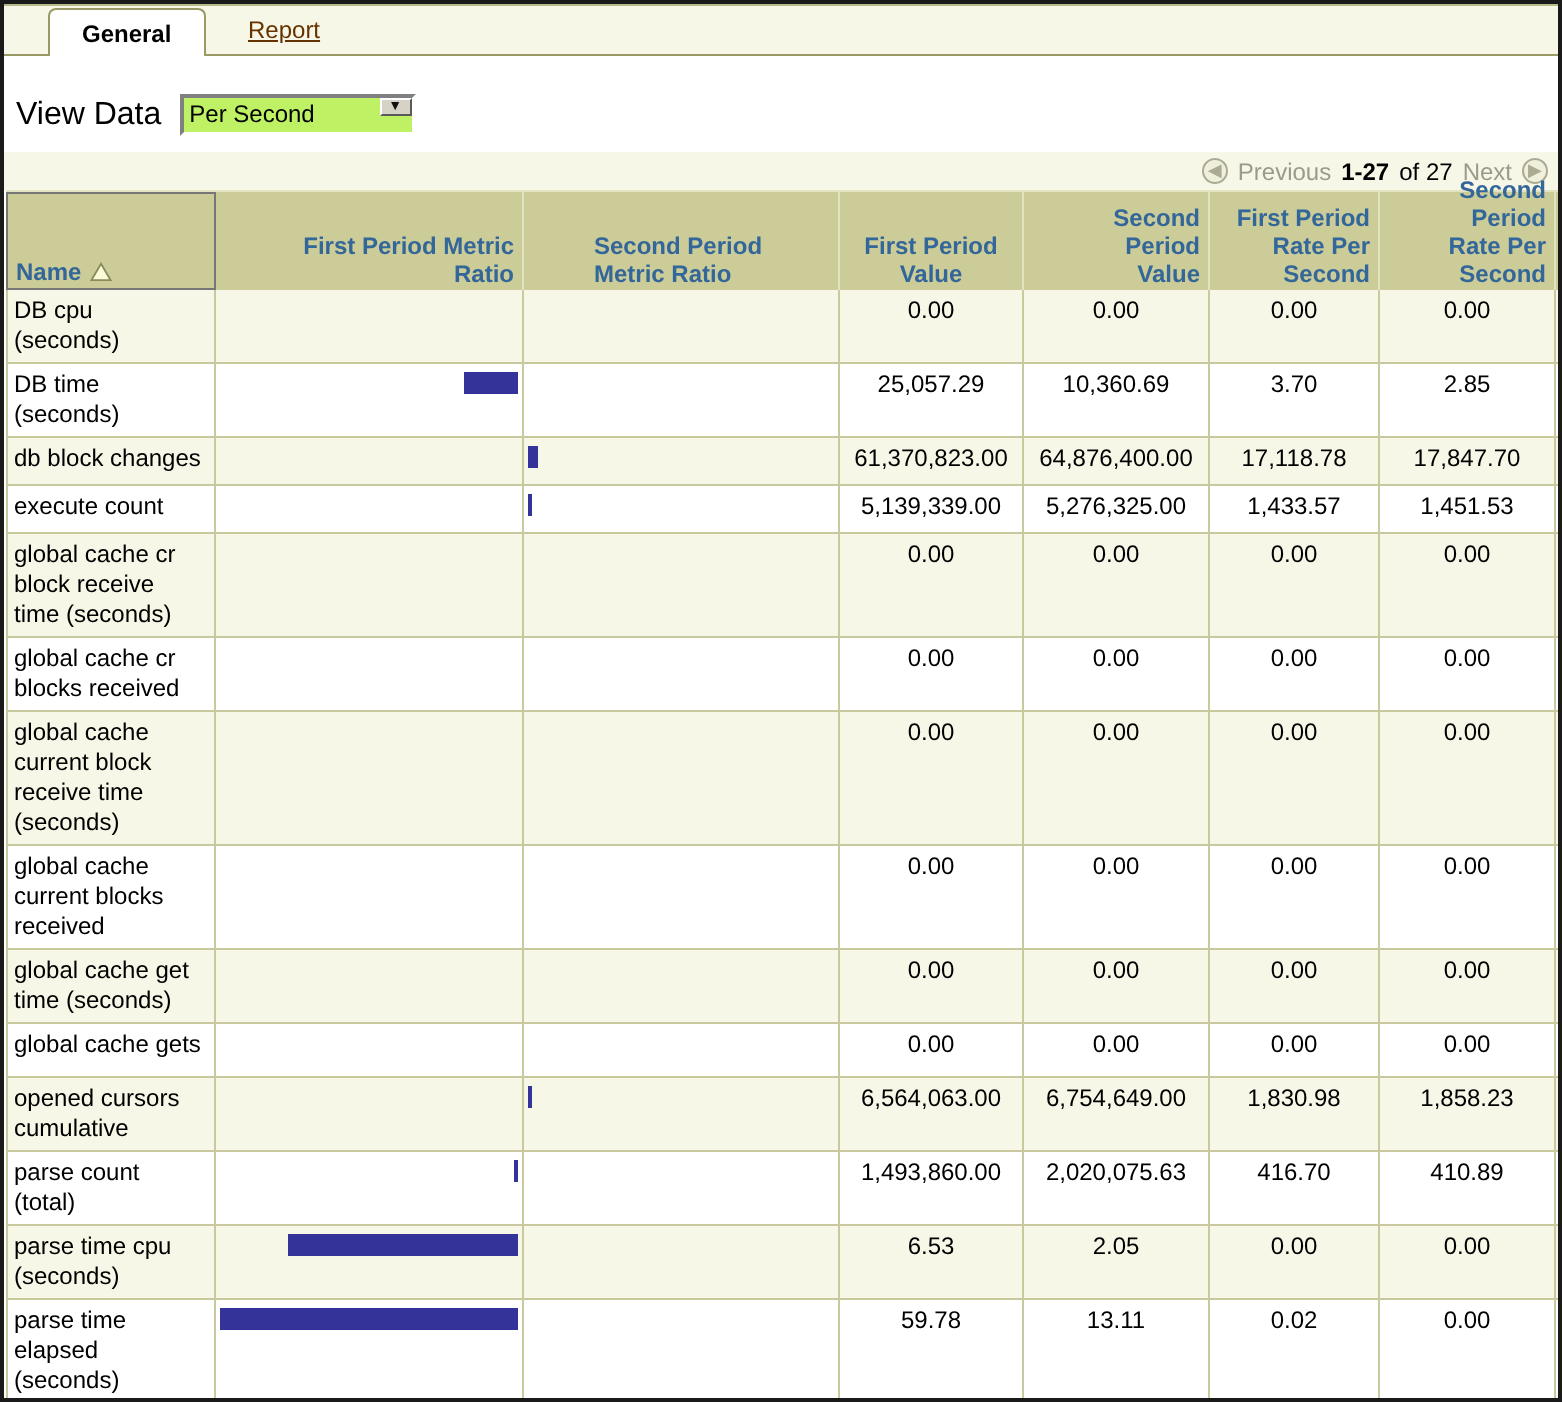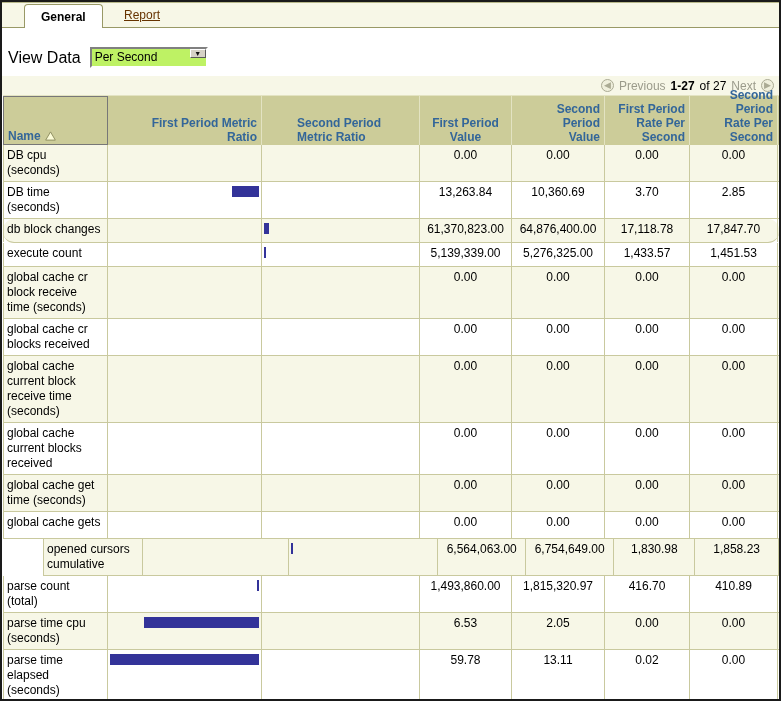--- a/index.html
+++ b/index.html
@@ -55,25 +55,25 @@
   .tr{display:flex; border-bottom:1px solid var(--grid); background:#fff;}
   .tr.alt{background:var(--beige);}
   .td{border-right:1px solid var(--grid); padding:3px 4px; line-height:15px; color:#000;}
   .td.name{width:105px; padding:3px 6px 3px 3px; border-left:1px solid var(--grid);}
   .td.ratio1{width:154px; padding:4px 2px 3px 2px; display:flex; justify-content:flex-end; align-items:flex-start;}
   .td.ratio2{width:158px; padding:4px 2px 3px 2px; display:flex; justify-content:flex-start; align-items:flex-start;}
   .td.num{text-align:center;}
   .td.v0{width:92px;} .td.v1{width:93px;} .td.v2{width:85px;} .td.v3{width:88px;}
   .bar{height:11px; background:var(--bar);}
   .tr:nth-child(1){min-height:36px;} .tr:nth-child(2){min-height:33px;}
-  .tr:nth-child(3){min-height:24px;border-radius:11px;} .tr:nth-child(4){min-height:24px;}
+  .tr:nth-child(3){min-height:24px;} .tr:nth-child(4){min-height:24px;}
   .tr:nth-child(5){min-height:50px;} .tr:nth-child(6){min-height:34px;}
   .tr:nth-child(7){min-height:66px;} .tr:nth-child(8){min-height:50px;}
   .tr:nth-child(9){min-height:35px;} .tr:nth-child(10){min-height:27px;}
-  .tr:nth-child(11){min-height:34px;margin-left:40px;} .tr:nth-child(12){min-height:35px;}
+  .tr:nth-child(11){min-height:34px;} .tr:nth-child(12){min-height:35px;}
   .tr:nth-child(13){min-height:35px;} .tr:nth-child(14){min-height:50px;}
   .tr:nth-child(15){min-height:24px;}
 </style>
 </head>
 <body>
 
 <div class="screen">
 
   <div class="tabstrip">
     <div class="strip-line"></div>
@@ -136,21 +136,21 @@
           <div class="td num v1">0.00</div>
           <div class="td num v2">0.00</div>
           <div class="td num v3">0.00</div>
         </div>
         <div class="tr">
           <div class="td name">DB time (seconds)</div>
           <div class="td ratio1">
             <div class="bar" style="width: 27px;"></div>
           </div>
           <div class="td ratio2"></div>
-          <div class="td num v0">13,263.84</div>
+          <div class="td num v0">25,057.29</div>
           <div class="td num v1">10,360.69</div>
           <div class="td num v2">3.70</div>
           <div class="td num v3">2.85</div>
         </div>
         <div class="tr alt">
           <div class="td name">db block changes</div>
           <div class="td ratio1"></div>
           <div class="td ratio2">
             <div class="bar" style="width: 5px;"></div>
           </div>
@@ -235,21 +235,21 @@
           <div class="td num v2">1,830.98</div>
           <div class="td num v3">1,858.23</div>
         </div>
         <div class="tr">
           <div class="td name">parse count (total)</div>
           <div class="td ratio1">
             <div class="bar" style="width: 2px;"></div>
           </div>
           <div class="td ratio2"></div>
           <div class="td num v0">1,493,860.00</div>
-          <div class="td num v1">1,815,320.97</div>
+          <div class="td num v1">2,020,075.63</div>
           <div class="td num v2">416.70</div>
           <div class="td num v3">410.89</div>
         </div>
         <div class="tr alt">
           <div class="td name">parse time cpu (seconds)</div>
           <div class="td ratio1">
             <div class="bar" style="width: 115px;"></div>
           </div>
           <div class="td ratio2"></div>
           <div class="td num v0">6.53</div>

